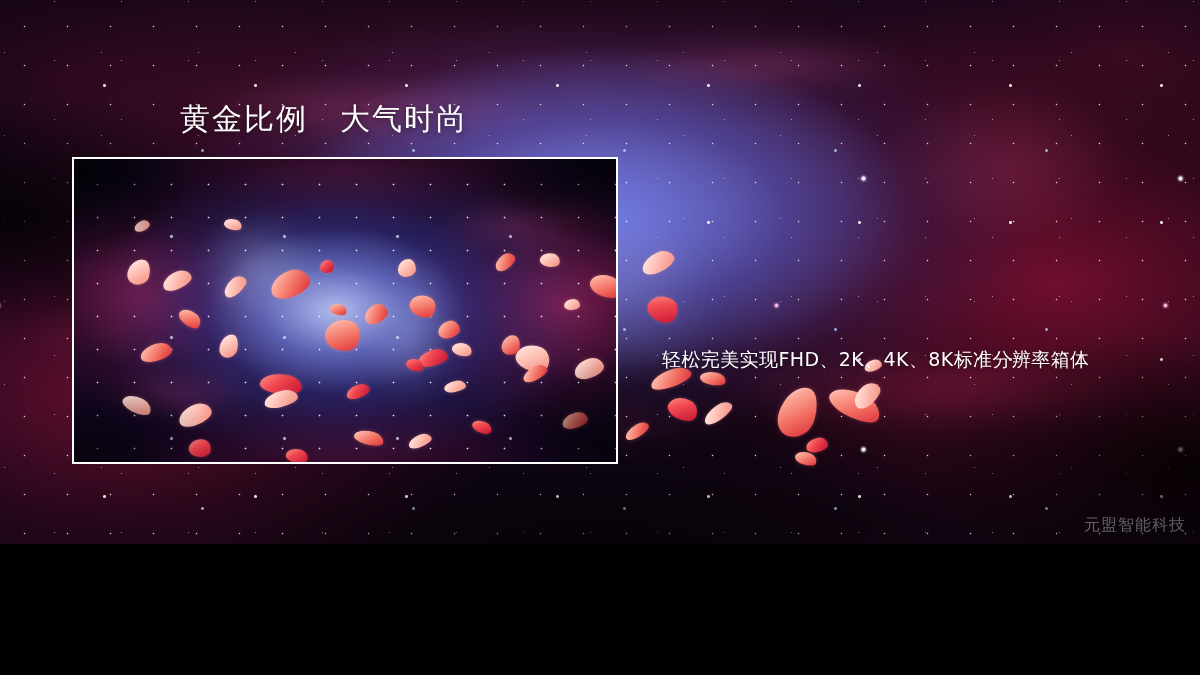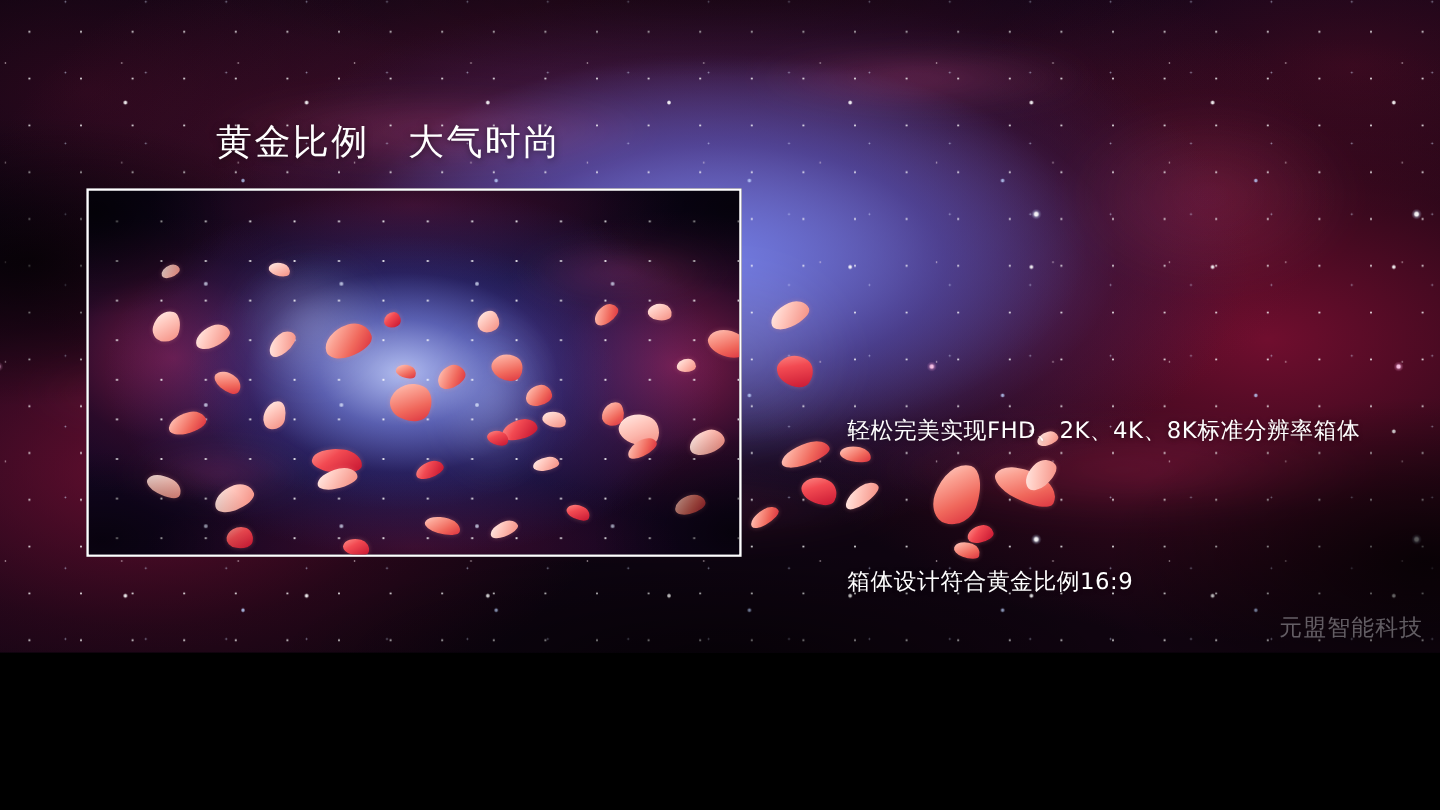--- a/index.html
+++ b/index.html
@@ -143,27 +143,27 @@
     background:linear-gradient(135deg,#fff3ef 0%,#ffc8be 40%,#f3897d 100%);
   }
 
   
   .body-text{
     position:absolute;left:662px;top:254px;
     color:#ffffff;font-size:19px;line-height:42px;
     letter-spacing:.4px;white-space:pre;
     text-shadow:0 1px 4px rgba(0,0,0,.45);
   }
-  .body-text .line{display:block;margin-left:44px;}
+  .body-text .line{display:block;}
 
   
   .watermark{
     position:absolute;right:14px;bottom:8px;
     color:rgba(200,200,205,.46);
-    font-size:19px;letter-spacing:1px;
+    font-size:16px;letter-spacing:1px;
   }
 </style>
 </head>
 <body>
 
 <div id="slide">
 
   <div class="bg-layer bg-base"></div>
   <div class="bg-layer bg-wisp"></div>
   <div class="bg-layer stars-s"></div>
@@ -234,18 +234,17 @@
       <div class="petal deep" style="left: 806px; top: 438px; width: 22px; height: 14px; transform: rotate(-10deg);"></div>
       <div class="petal" style="left: 828px; top: 392px; width: 54px; height: 26px; transform: rotate(28deg);"></div>
       <div class="petal pale" style="left: 852px; top: 386px; width: 30px; height: 19px; transform: rotate(-40deg);"></div>
       <div class="petal" style="left: 795px; top: 452px; width: 22px; height: 13px; transform: rotate(20deg);"></div>
       <div class="petal pale" style="left: 864px; top: 360px; width: 18px; height: 11px; transform: rotate(-15deg);"></div>
       <div class="petal" style="left: 624px; top: 425px; width: 26px; height: 12px; transform: rotate(-30deg);"></div>
     </div>
 
   <div class="body-text">
     <span class="line">轻松完美实现FHD、2K、4K、8K标准分辨率箱体</span>
-    <span class="line">箱体设计符合黄金比例16:9</span>
   </div>
 
   <div class="watermark">元盟智能科技</div>
 
 </div>
 
 </body></html>

